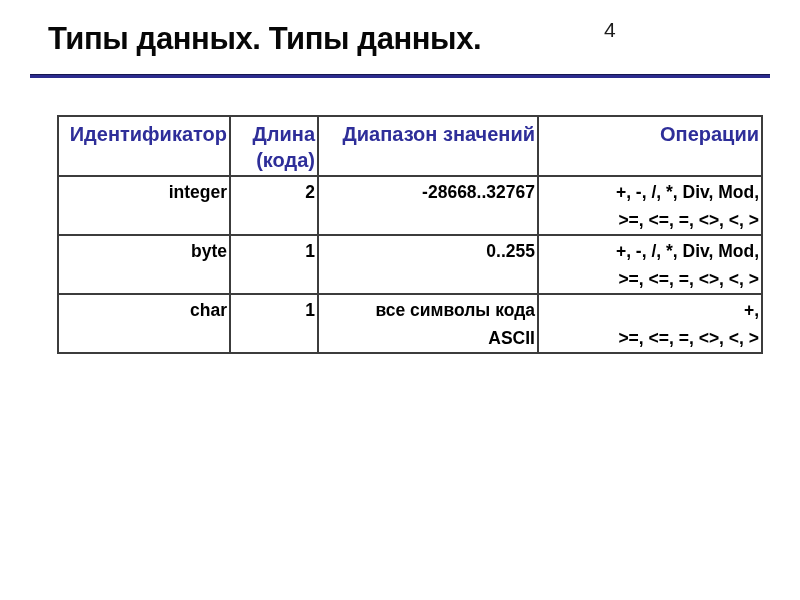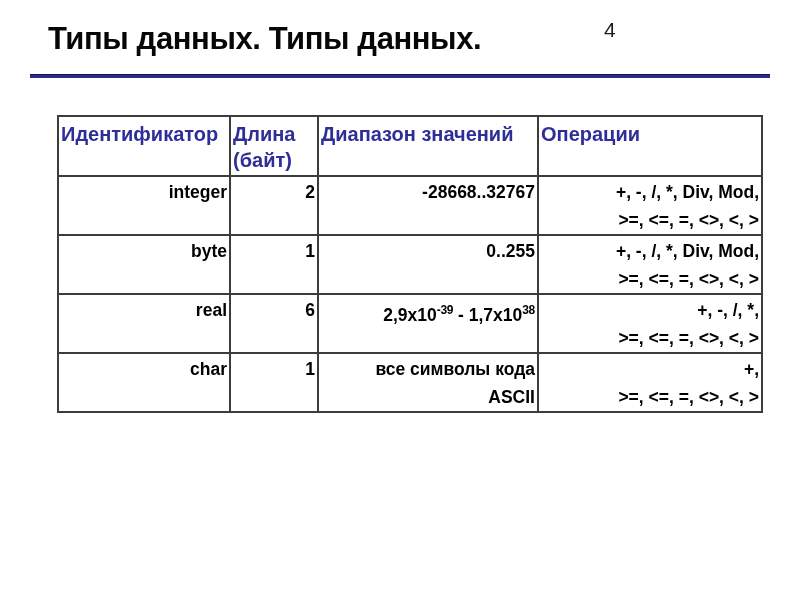--- a/index.html
+++ b/index.html
@@ -55,21 +55,21 @@
   .types-table td {
     border: 2px solid #3c3c3c;
     vertical-align: top;
     white-space: pre-line;
     overflow: hidden;
   }
   .types-table th {
     color: #2e2e99;
     font-size: 20px;
     font-weight: bold;
-    text-align: left;
+    text-align: right;
     line-height: 26px;
     padding: 4px 2px 2px 2px;
     height: 51px;
   }
   .types-table td {
     color: #000000;
     font-size: 17.5px;
     font-weight: bold;
     text-align: right;
     line-height: 28px;
@@ -101,48 +101,41 @@
     <colgroup>
       <col class="col-id">
       <col class="col-len">
       <col class="col-range">
       <col class="col-ops">
     </colgroup>
     <thead>
       <tr>
         <th>Идентификатор</th>
         <th>Длина
-(байт)</th>
+(кода)</th>
         <th>Диапазон значений</th>
         <th>Операции</th>
       </tr>
     </thead>
     <tbody>
       <tr>
         <td>integer</td>
         <td>2</td>
         <td>-28668..32767</td>
         <td>+, -, /, *, Div, Mod,
 &gt;=, &lt;=, =, &lt;&gt;, &lt;, &gt;</td>
       </tr>
       <tr>
         <td>byte</td>
         <td>1</td>
         <td>0..255</td>
         <td>+, -, /, *, Div, Mod,
 &gt;=, &lt;=, =, &lt;&gt;, &lt;, &gt;</td>
       </tr>
       <tr>
-        <td>real</td>
-        <td>6</td>
-        <td><span>2,9x10</span><span class="sup">-39</span><span> - 1,7x10</span><span class="sup">38</span></td>
-        <td>+, -, /, *,
-&gt;=, &lt;=, =, &lt;&gt;, &lt;, &gt;</td>
-      </tr>
-      <tr>
         <td>char</td>
         <td>1</td>
         <td>все символы кода
 ASCII</td>
         <td>+,
 &gt;=, &lt;=, =, &lt;&gt;, &lt;, &gt;</td>
       </tr>
     </tbody>
   </table>
 

